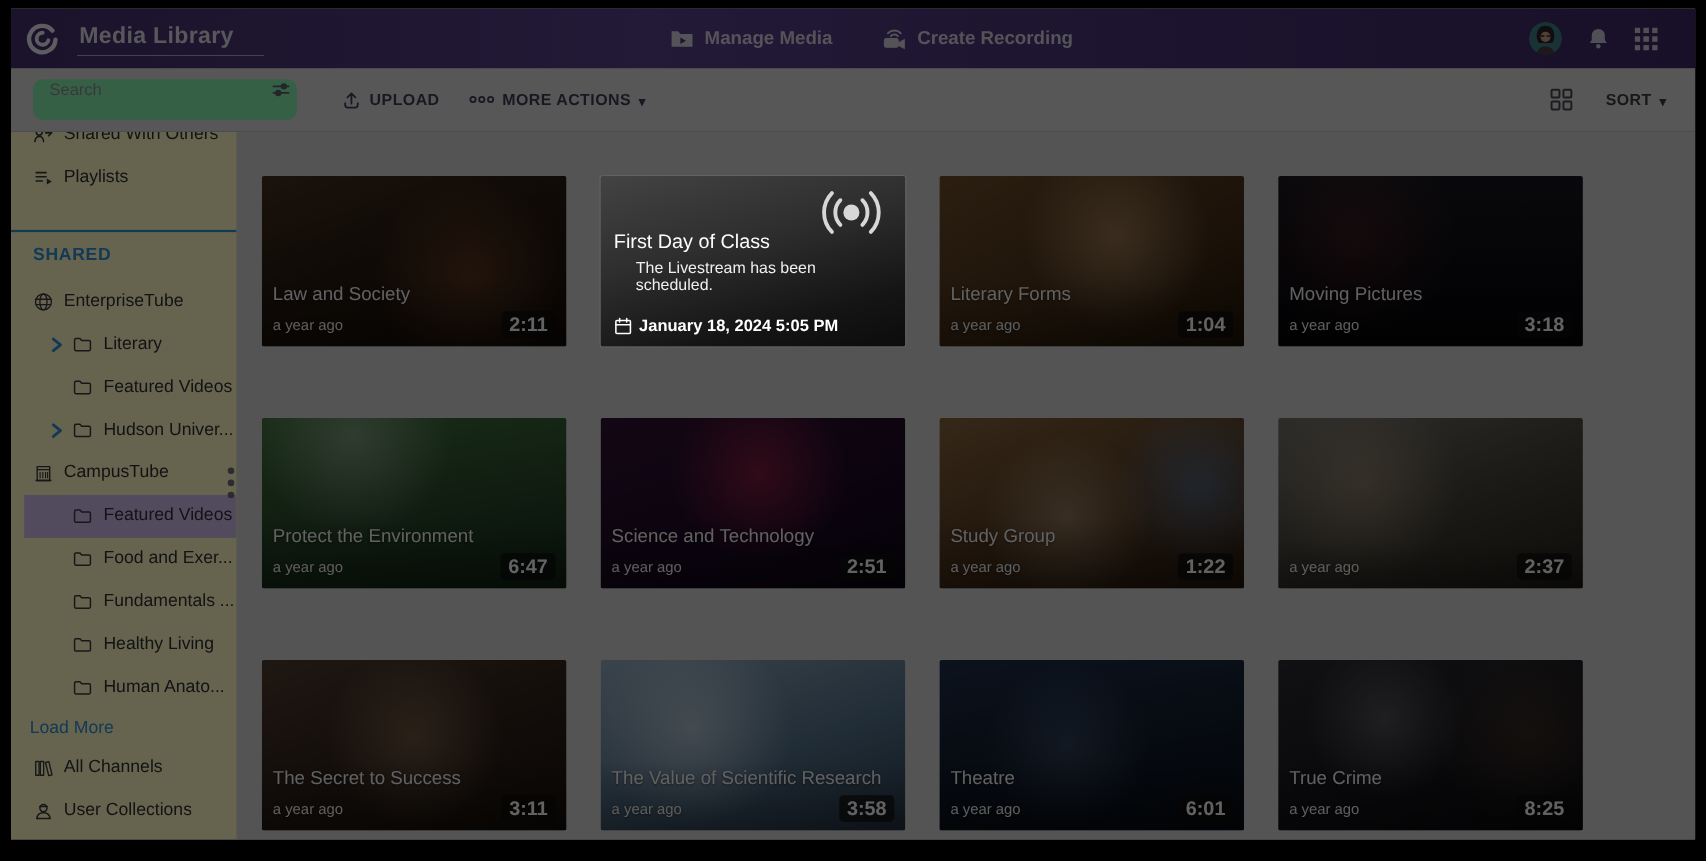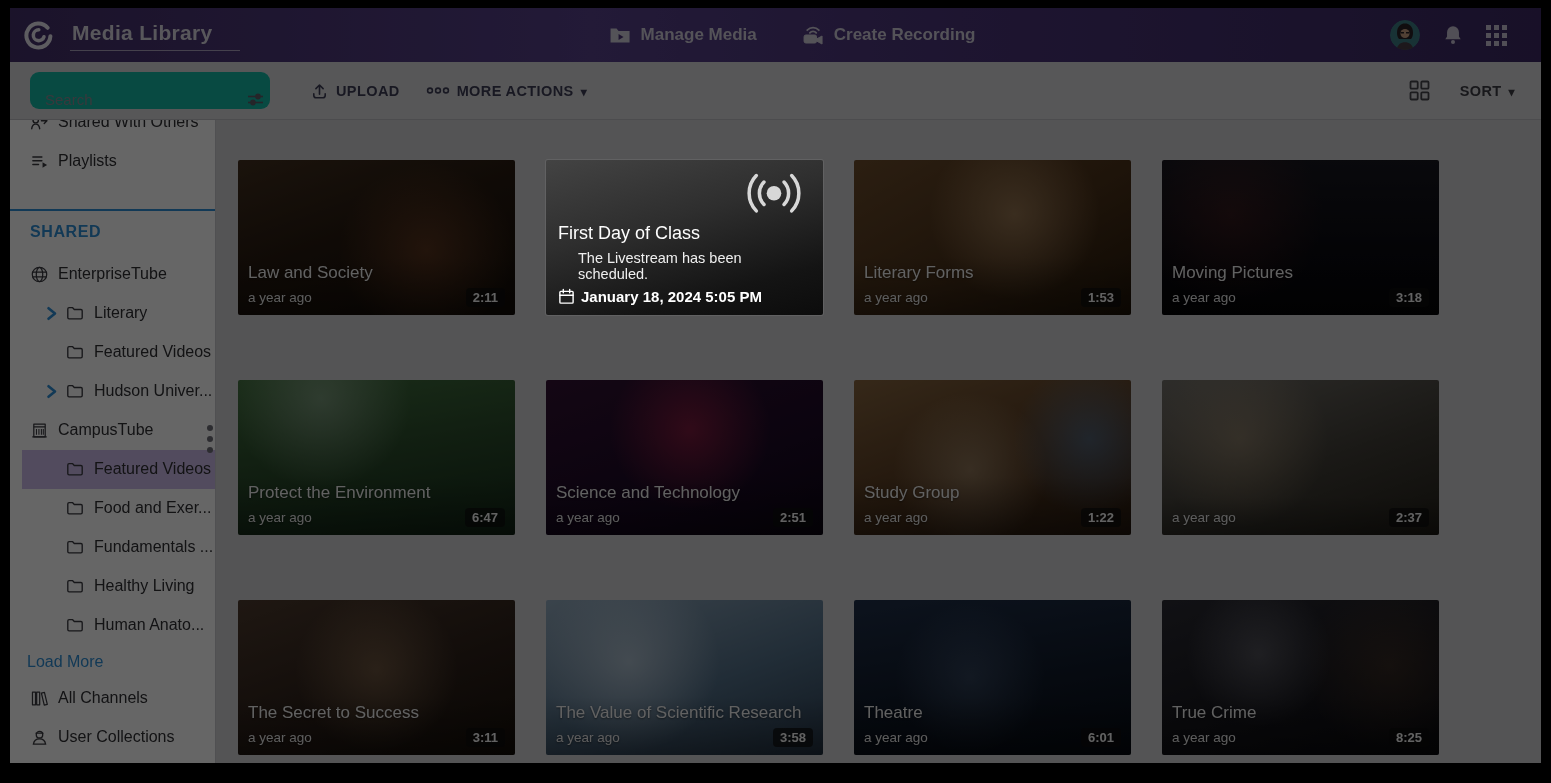--- a/index.html
+++ b/index.html
@@ -19,37 +19,37 @@
   .appnav-item{display:flex;align-items:center;gap:9px;color:#d3cfdd;font-size:17px;font-weight:700;cursor:pointer;}
   .appnav-item svg{width:24px;height:24px;}
   .appbar-right{position:absolute;right:34px;top:0;height:54px;display:flex;align-items:center;gap:22px;}
   .avatar{width:30px;height:30px;border-radius:50%;overflow:hidden;flex:0 0 auto;}
   .bell{width:22px;height:22px;color:#cac6d6;}
   .apps{width:21px;height:21px;color:#cac6d6;}
 
   
   .toolbar{position:absolute;left:0;top:54px;width:100%;height:58px;background:#dadadd;
     border-bottom:1px solid #bfbfc4;display:flex;align-items:center;padding:0 26px 0 20px;z-index:5;}
-  .search-box{width:240px;height:37px;background:#14b8a6;border:none;border-radius:9px;
-    display:flex;align-items:flex-end;padding:0 10px 0 13px;}
+  .search-box{width:240px;height:37px;background:#86efac;border:none;border-radius:9px;
+    display:flex;align-items:flex-start;padding:0 10px 0 13px;}
   .search-box input{flex:1;border:none;background:transparent;outline:none;font-size:15px;color:#4a4a52;}
   .search-box input::placeholder{color:#8d8d96;}
   .filter-ic{width:19px;height:19px;color:#5d5d68;flex:0 0 auto;}
   .tbtn{display:flex;align-items:center;gap:7px;color:#3e3e56;font-size:14.5px;font-weight:700;
     letter-spacing:.4px;cursor:pointer;white-space:nowrap;}
   .tbtn svg{width:19px;height:19px;}
   .upload-btn{margin-left:40px;}
   .more-btn{margin-left:26px;}
   .caret{font-size:12px;line-height:1;position:relative;top:1px;}
   .tb-right{margin-left:auto;display:flex;align-items:center;gap:30px;}
   .gridview-ic{width:21px;height:21px;color:#46464c;cursor:pointer;}
   .sort-btn{color:#3d3d44;}
 
   
-  .sidebar{position:absolute;left:0;top:112px;width:206px;bottom:0;background:#ffffff;
+  .sidebar{position:absolute;left:0;top:112px;width:206px;bottom:0;background:#fef9c3;
     border-right:1px solid #c7c7cc;overflow:hidden;z-index:4;}
   .side-list{margin-top:-17.5px;}
   .srow{height:39px;display:flex;align-items:center;color:#303034;font-size:16px;cursor:pointer;}
   .srow .slabel{white-space:nowrap;overflow:hidden;}
   .srow.lv-top{padding-left:20px;gap:9px;}
   .srow.lv-folder{padding-left:33px;gap:3px;}
   .sicon{width:19px;height:19px;flex:0 0 auto;color:#3a3a40;}
   .chev{width:17px;height:17px;flex:0 0 auto;color:#2f8fd6;margin-right:3px;}
   .chev.empty{visibility:hidden;}
   .ficon{width:18px;height:18px;flex:0 0 auto;color:#3a3a40;margin-right:7px;}
@@ -67,31 +67,31 @@
   .cards{position:absolute;left:22px;top:40px;display:grid;grid-template-columns:repeat(4,277px);
     grid-auto-rows:155px;column-gap:31px;row-gap:65px;}
   .card{position:relative;border-radius:2px;overflow:hidden;cursor:pointer;}
   .thumb{position:absolute;inset:0;}
   .cmeta{position:absolute;left:0;right:0;bottom:0;padding:6px 10px 8px 10px;
     background:linear-gradient(180deg,rgba(0,0,0,0) 0%,rgba(0,0,0,.28) 100%);}
   .ctitle{color:#f3f3f3;font-size:17px;font-weight:400;white-space:nowrap;overflow:hidden;
     text-shadow:0 1px 2px rgba(0,0,0,.5);}
   .crow{display:flex;align-items:center;justify-content:space-between;margin-top:5px;text-align:right;}
   .cage{color:#e9e9e9;font-size:13.5px;text-shadow:0 1px 2px rgba(0,0,0,.5);}
-  .pill{background:rgba(12,12,12,.72);color:#f6f6f6;font-size:13px;font-weight:700;
+  .pill{background:rgba(12,12,12,.72);color:#f6f6f6;font-size:18px;font-weight:700;
     border-radius:4px;padding:3px 7px;line-height:1;}
 
   
   .card.live{z-index:60;box-shadow:0 0 0 1px rgba(255,255,255,.08);}
   .t-live{background:linear-gradient(165deg,#434343 0%,#2e2e2e 40%,#141414 78%,#0c0c0c 100%);}
   .liveicon{position:absolute;right:16px;top:12px;width:66px;height:44px;color:#d7d7d7;}
   .lmeta{position:absolute;left:0;right:0;bottom:0;padding:0 12px 10px 12px;}
   .ltitle{color:#fdfdfd;font-size:18px;}
   .lmsg{color:#efefef;font-size:14.5px;margin-top:6px;margin-left:20px;}
-  .ldate{display:flex;align-items:flex-end;gap:6px;margin-top:6px;color:#ffffff;font-size:15px;font-weight:700;}
+  .ldate{display:flex;align-items:flex-end;gap:6px;margin-top:20px;color:#ffffff;font-size:15px;font-weight:700;}
   .ldate svg{width:17px;height:17px;flex:0 0 auto;}
 
   
   .t-law{background:radial-gradient(circle at 68% 58%,rgba(150,85,48,.45),rgba(0,0,0,0) 42%),
           linear-gradient(160deg,#43301f 0%,#271a10 45%,#140d07 100%);}
   .t-literary{background:radial-gradient(circle at 58% 35%,rgba(225,185,140,.45),rgba(0,0,0,0) 45%),
           linear-gradient(150deg,#6d4d2c 0%,#4a3119 55%,#241708 100%);}
   .t-moving{background:radial-gradient(circle at 25% 35%,rgba(170,60,50,.22),rgba(0,0,0,0) 40%),
           linear-gradient(180deg,#17171f 0%,#0a0a10 60%,#050508 100%);}
   .t-forest{background:radial-gradient(circle at 30% 12%,rgba(205,220,210,.4),rgba(0,0,0,0) 38%),
@@ -386,21 +386,21 @@
                 </div>
               </div>
             </div>
           </article>
           <article class="card">
             <div class="thumb t-literary"></div>
             <div class="cmeta">
               <div class="ctitle">Literary Forms</div>
               <div class="crow">
                 <span class="cage">a year ago</span>
-                <span class="pill">1:53</span>
+                <span class="pill">1:04</span>
               </div>
             </div>
           </article>
           <article class="card">
             <div class="thumb t-moving"></div>
             <div class="cmeta">
               <div class="ctitle">Moving Pictures</div>
               <div class="crow">
                 <span class="cage">a year ago</span>
                 <span class="pill">3:18</span>

